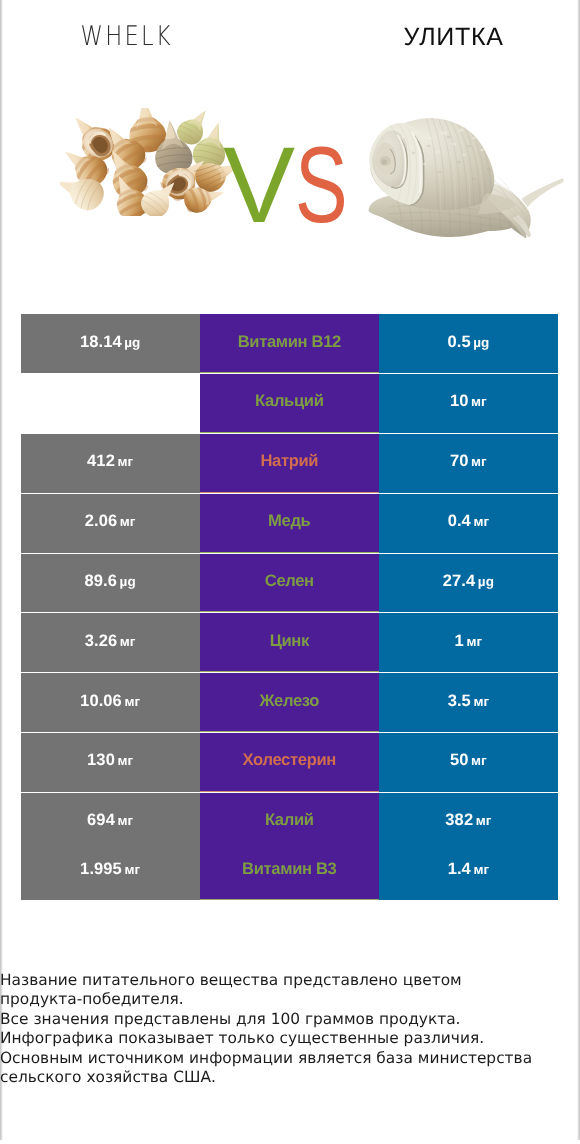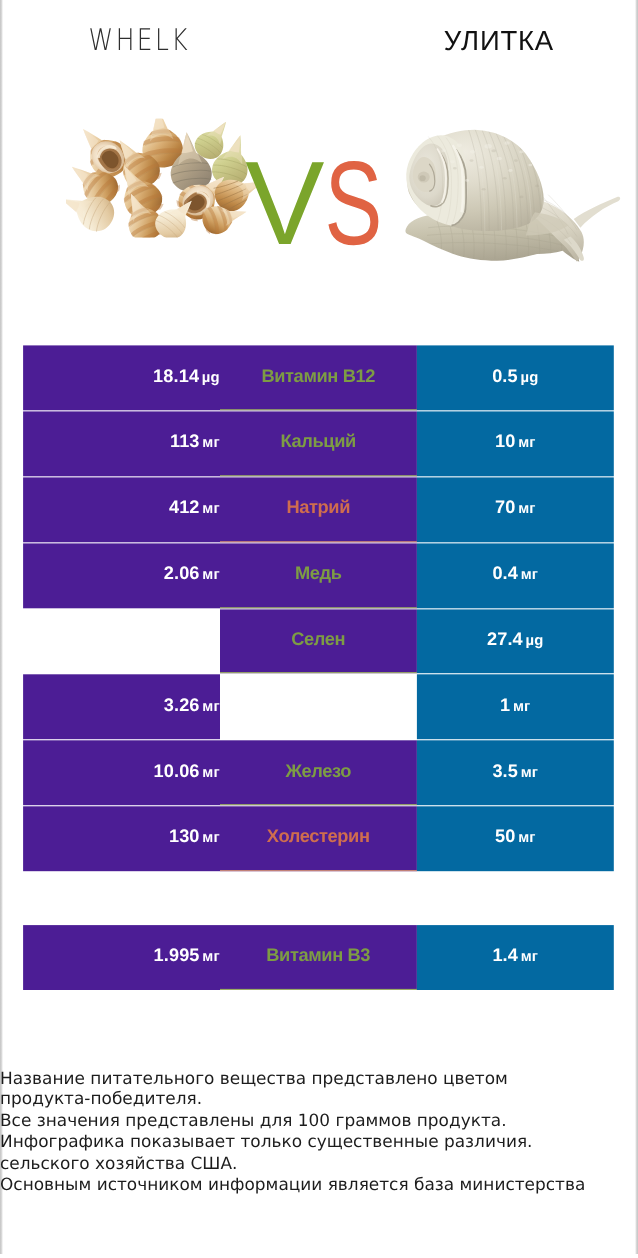--- a/index.html
+++ b/index.html
@@ -22,21 +22,21 @@
   #vs .v{position:absolute;left:223px;top:0;color:#7ba52b;display:block;}
   #vs .s{position:absolute;left:295px;top:0;color:#e06343;display:block;transform:scaleX(0.73);transform-origin:0 50%;}
 
   #whelk-img{position:absolute;left:60px;top:38px;width:176px;height:108px;}
   #snail-img{position:absolute;left:367px;top:47px;width:198px;height:126px;}
 
   
   #cmp{position:absolute;left:20.6px;top:314.2px;width:537.4px;height:598.3px;}
   .row{position:absolute;left:0;width:537.4px;height:58.9px;}
   .cell{position:absolute;top:0;height:58.9px;display:flex;align-items:center;justify-content:center;box-sizing:border-box;}
-  .cell.left{left:0;width:179.15px;background:#4c1d95;justify-content:flex-end;}
+  .cell.left{left:0;width:179.15px;background:#737373;}
   .cell.mid{left:179.15px;width:179.1px;background:#4c1d95;}
   .cell.right{left:358.25px;width:179.15px;background:#0369a1;}
   .cell.mid.sepgreen{border-bottom:1px solid #9aab63;}
   .cell.mid.seporange{border-bottom:1px solid #d08d74;}
   .val{color:#ffffff;font-weight:bold;font-size:16.5px;position:relative;top:-1.5px;font-family:"Liberation Sans",sans-serif;letter-spacing:0.1px;white-space:nowrap;}
   .val .u{font-size:13.5px;margin-left:2.5px;}
   .lab{font-weight:bold;font-size:16.6px;position:relative;top:-1.5px;font-family:"Liberation Sans",sans-serif;white-space:nowrap;letter-spacing:-0.35px;}
   .lab.green{color:#7d9c44;}
   .lab.orange{color:#cf6d4e;}
 
@@ -467,23 +467,20 @@
           <span class="val">18.14<span class="u">µg</span></span>
         </div>
         <div class="cell mid sepgreen">
           <span class="lab green">Витамин B12</span>
         </div>
         <div class="cell right">
           <span class="val">0.5<span class="u">µg</span></span>
         </div>
       </div>
       <div class="row" style="top: 59.83px;">
-        <div class="cell left">
-          <span class="val">113<span class="u">мг</span></span>
-        </div>
         <div class="cell mid sepgreen">
           <span class="lab green">Кальций</span>
         </div>
         <div class="cell right">
           <span class="val">10<span class="u">мг</span></span>
         </div>
       </div>
       <div class="row" style="top: 119.66px; padding-left: 32px;">
         <div class="cell left">
           <span class="val">412<span class="u">мг</span></span>
@@ -500,30 +497,36 @@
           <span class="val">2.06<span class="u">мг</span></span>
         </div>
         <div class="cell mid sepgreen">
           <span class="lab green">Медь</span>
         </div>
         <div class="cell right">
           <span class="val">0.4<span class="u">мг</span></span>
         </div>
       </div>
       <div class="row" style="top: 239.32px;">
+        <div class="cell left">
+          <span class="val">89.6<span class="u">µg</span></span>
+        </div>
         <div class="cell mid sepgreen">
           <span class="lab green">Селен</span>
         </div>
         <div class="cell right">
           <span class="val">27.4<span class="u">µg</span></span>
         </div>
       </div>
       <div class="row" style="top: 299.15px;">
         <div class="cell left">
           <span class="val">3.26<span class="u">мг</span></span>
+        </div>
+        <div class="cell mid sepgreen">
+          <span class="lab green">Цинк</span>
         </div>
         <div class="cell right">
           <span class="val">1<span class="u">мг</span></span>
         </div>
       </div>
       <div class="row" style="top: 358.98px;">
         <div class="cell left">
           <span class="val">10.06<span class="u">мг</span></span>
         </div>
         <div class="cell mid sepgreen">
@@ -535,37 +538,48 @@
       </div>
       <div class="row" style="top: 418.81px;">
         <div class="cell left">
           <span class="val">130<span class="u">мг</span></span>
         </div>
         <div class="cell mid seporange">
           <span class="lab orange">Холестерин</span>
         </div>
         <div class="cell right">
           <span class="val">50<span class="u">мг</span></span>
+        </div>
+      </div>
+      <div class="row" style="top: 478.64px;">
+        <div class="cell left">
+          <span class="val">694<span class="u">мг</span></span>
+        </div>
+        <div class="cell mid sepgreen">
+          <span class="lab green">Калий</span>
+        </div>
+        <div class="cell right">
+          <span class="val">382<span class="u">мг</span></span>
         </div>
       </div>
       <div class="row" style="top: 527px;">
         <div class="cell left">
           <span class="val">1.995<span class="u">мг</span></span>
         </div>
         <div class="cell mid sepgreen">
           <span class="lab green">Витамин B3</span>
         </div>
         <div class="cell right">
           <span class="val">1.4<span class="u">мг</span></span>
         </div>
       </div>
     </div>
 
   <div id="footer">
       <div>Название питательного вещества представлено цветом</div>
       <div>продукта-победителя.</div>
       <div>Все значения представлены для 100 граммов продукта.</div>
       <div>Инфографика показывает только существенные различия.</div>
+      <div>Основным источником информации является база министерства</div>
       <div>сельского хозяйства США.</div>
-      <div>Основным источником информации является база министерства</div>
     </div>
 
 </div>
 
 </body></html>

